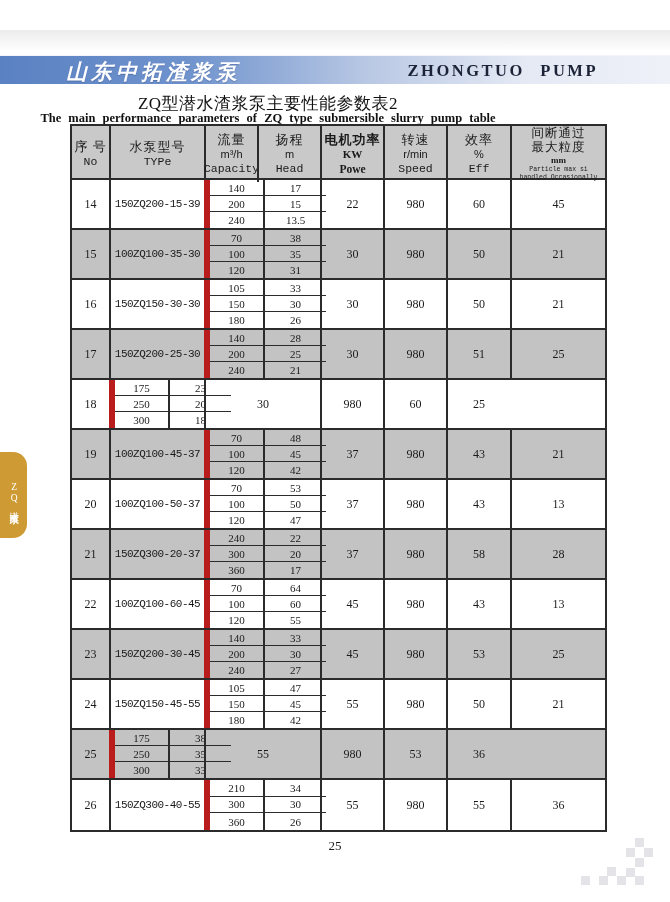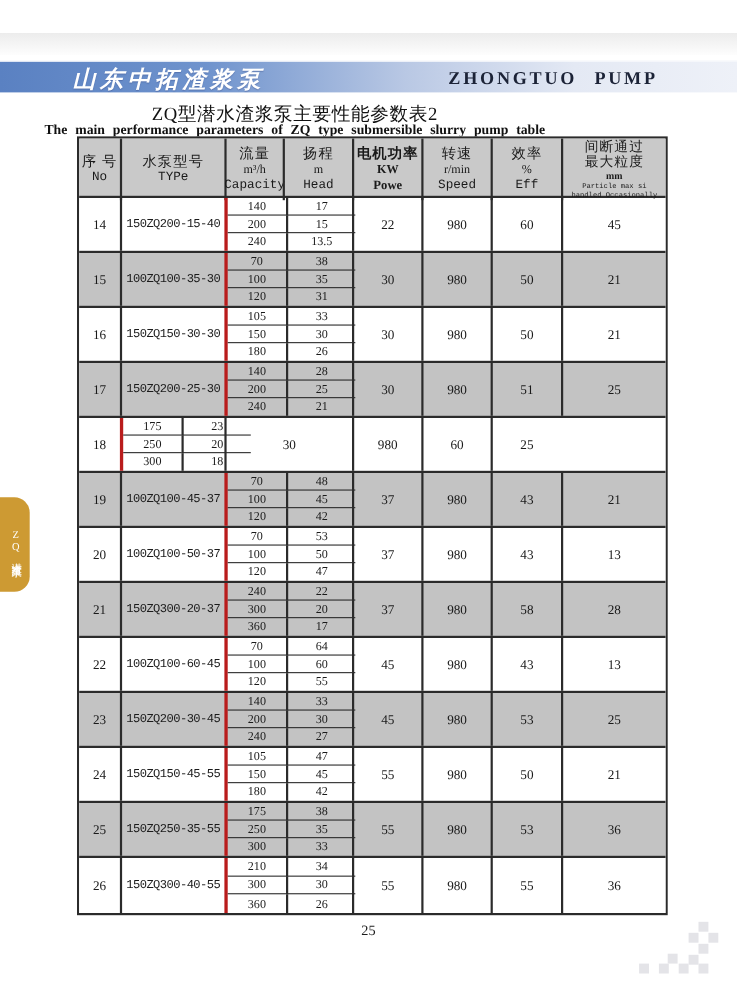--- a/index.html
+++ b/index.html
@@ -37,38 +37,38 @@
     color:#fff;font-size:9.5px;letter-spacing:1px;line-height:1;}
 
   
   .ptable{position:absolute;left:70px;top:124px;width:537px;border:2px solid #2b2b2b;background:#fff;}
   .hrow{display:grid;grid-template-columns:37px 95px 53px 63px 63px 63px 64px 95px;
     height:54px;background:#c9c9c9;border-bottom:2px solid #2b2b2b;}
   .hcell{display:flex;flex-direction:column;align-items:center;justify-content:center;
     border-left:2px solid #2b2b2b;line-height:1.25;text-align:center;}
   .hcell:first-child{border-left:none;}
   .hzh{font-size:13px;letter-spacing:1px;white-space:pre-line;}
-  .hunit{font-size:11px;font-family:Liberation Serif, serif;letter-spacing:0;}
+  .hunit{font-size:11px;font-family:Liberation Sans, sans-serif;letter-spacing:0;}
   .hen{font-size:11.5px;font-family:"Liberation Mono",monospace;white-space:pre-line;}
   .hcell.bold .hzh,.hcell.bold .hunit,.hcell.bold .hen{
     font-weight:bold;font-family:"Liberation Serif",serif;}
   .hcell.c7 .hzh{font-size:12.5px;line-height:1.15;}
   .hcell.c7 .hunit{font-size:9px;font-weight:bold;font-family:"Liberation Serif",serif;}
   .hcell.c7 .hen{font-size:6.5px;line-height:1.25;}
 
   .trow{display:grid;grid-template-columns:37px 95px 116px 63px 63px 64px 95px;
     height:50px;border-bottom:2px solid #2b2b2b;background:#fff;}
   .trow:last-child{border-bottom:none;}
   .trow.shaded{background:#c3c3c3;}
   .cell{display:flex;align-items:center;justify-content:center;
     border-left:2px solid #2b2b2b;font-size:12px;}
   .trow>*:first-child{border-left:none;}
   .cell.type{font-family:"Liberation Mono",monospace;font-size:11px;letter-spacing:-.5px;}
   .fh{display:grid;grid-template-columns:53px 63px;grid-template-rows:repeat(3,1fr);
-    border-left:3px solid #b91c1c;}
+    border-left:6px solid #b91c1c;}
   .fh .sub{display:flex;align-items:center;justify-content:center;font-size:11px;
     border-bottom:1.5px solid #2b2b2b;}
   .fh .sub.head-col{border-left:2px solid #2b2b2b;}
   .fh .sub.last{border-bottom:none;}
 
   
   .page-num{position:absolute;left:0;top:838px;width:670px;text-align:center;font-size:13px;}
 
   
   .checkers{position:absolute;left:570px;top:830px;width:100px;height:72px;}
@@ -130,21 +130,21 @@
         <span class="hzh">间断通过
 最大粒度</span>
         <span class="hunit">mm</span>
         <span class="hen">Particle max si
 handled Occasionally</span>
       </div>
     </div>
   <div id="tbody">
       <div class="trow">
         <div class="cell no">14</div>
-        <div class="cell type">150ZQ200-15-40</div>
+        <div class="cell type">150ZQ200-15-39</div>
         <div class="fh">
           <div class="sub cap-col">140</div>
           <div class="sub head-col">17</div>
           <div class="sub cap-col">200</div>
           <div class="sub head-col">15</div>
           <div class="sub cap-col last">240</div>
           <div class="sub head-col last">13.5</div>
         </div>
         <div class="cell power">22</div>
         <div class="cell speed">980</div>
@@ -305,21 +305,20 @@
           <div class="sub cap-col last">180</div>
           <div class="sub head-col last">42</div>
         </div>
         <div class="cell power">55</div>
         <div class="cell speed">980</div>
         <div class="cell eff">50</div>
         <div class="cell particle">21</div>
       </div>
       <div class="trow shaded">
         <div class="cell no">25</div>
-        <div class="cell type">150ZQ250-35-55</div>
         <div class="fh">
           <div class="sub cap-col">175</div>
           <div class="sub head-col">38</div>
           <div class="sub cap-col">250</div>
           <div class="sub head-col">35</div>
           <div class="sub cap-col last">300</div>
           <div class="sub head-col last">33</div>
         </div>
         <div class="cell power">55</div>
         <div class="cell speed">980</div>

